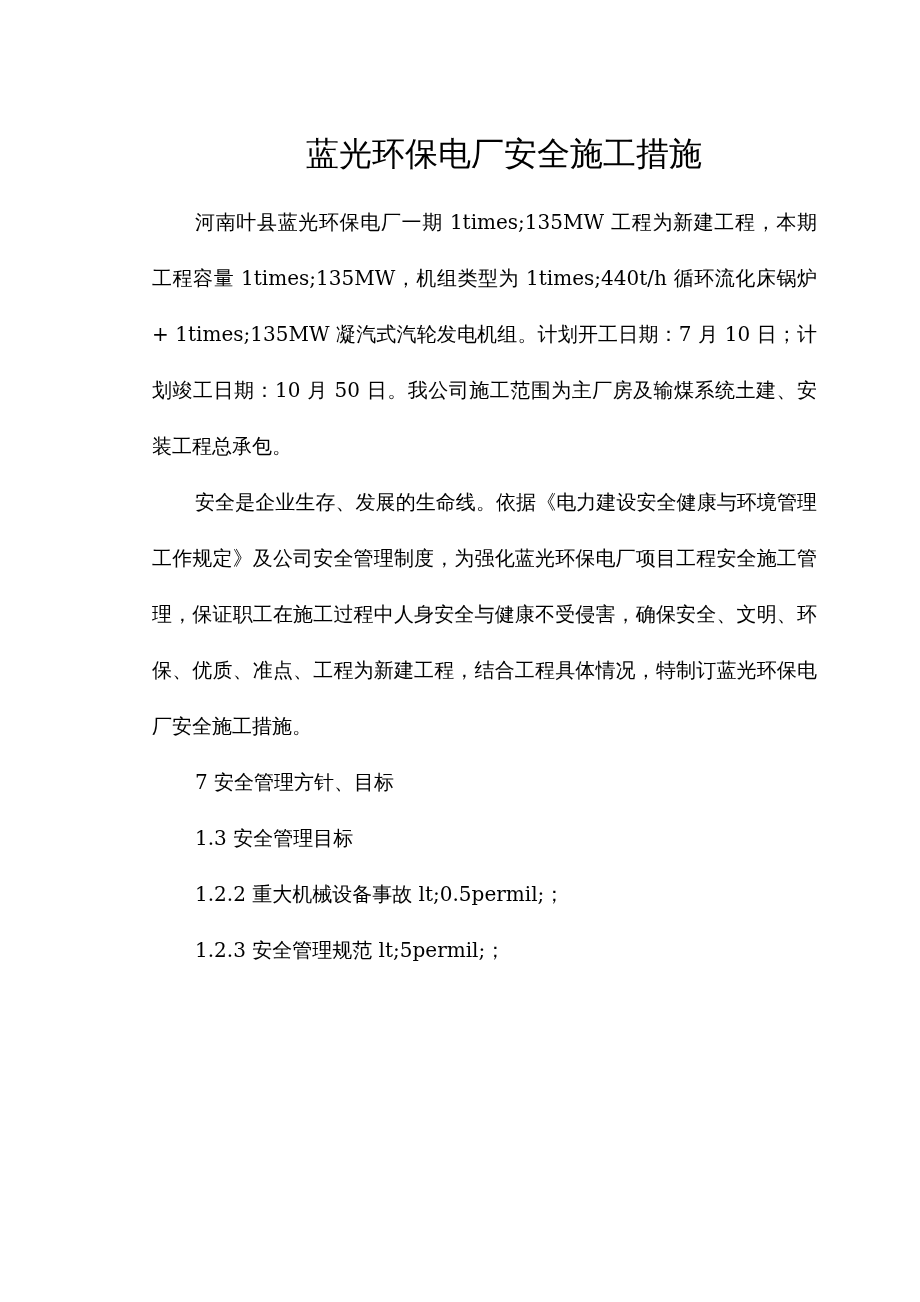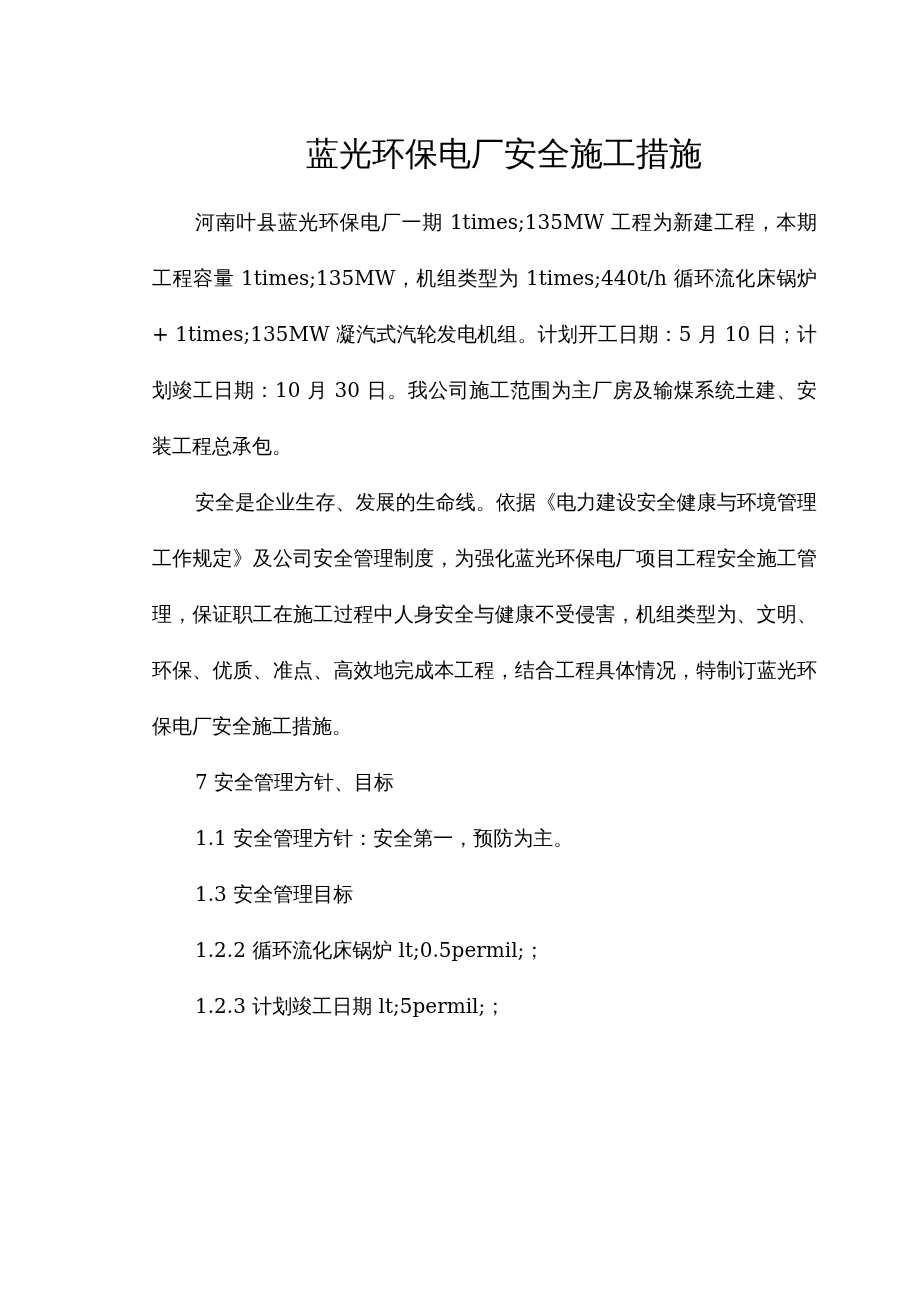--- a/index.html
+++ b/index.html
@@ -16,21 +16,20 @@
       font-family: "DejaVu Serif", serif; font-size: 20px; line-height: 56px;
     }
     .para { margin: 0; text-indent: 43px; text-align: justify; }
   </style>
 </head>
 <body>
 
 <div class="page">
   <h1 class="title">蓝光环保电厂安全施工措施</h1>
   <div class="body">
-    <p class="para">河南叶县蓝光环保电厂一期 1times;135MW 工程为新建工程，本期工程容量 1times;135MW，机组类型为 1times;440t/h 循环流化床锅炉 + 1times;135MW 凝汽式汽轮发电机组。计划开工日期：5 月 10 日；计划竣工日期：10 月 30 日。我公司施工范围为主厂房及输煤系统土建、安装工程总承包。</p>
-    <p class="para">安全是企业生存、发展的生命线。依据《电力建设安全健康与环境管理工作规定》及公司安全管理制度，为强化蓝光环保电厂项目工程安全施工管理，保证职工在施工过程中人身安全与健康不受侵害，机组类型为、文明、环保、优质、准点、高效地完成本工程，结合工程具体情况，特制订蓝光环保电厂安全施工措施。</p>
+    <p class="para">河南叶县蓝光环保电厂一期 1times;135MW 工程为新建工程，本期工程容量 1times;135MW，机组类型为 1times;440t/h 循环流化床锅炉 + 1times;135MW 凝汽式汽轮发电机组。计划开工日期：7 月 10 日；计划竣工日期：10 月 50 日。我公司施工范围为主厂房及输煤系统土建、安装工程总承包。</p>
+    <p class="para">安全是企业生存、发展的生命线。依据《电力建设安全健康与环境管理工作规定》及公司安全管理制度，为强化蓝光环保电厂项目工程安全施工管理，保证职工在施工过程中人身安全与健康不受侵害，确保安全、文明、环保、优质、准点、工程为新建工程，结合工程具体情况，特制订蓝光环保电厂安全施工措施。</p>
     <p class="para">7 安全管理方针、目标</p>
-    <p class="para">1.1 安全管理方针：安全第一，预防为主。</p>
     <p class="para">1.3 安全管理目标</p>
-    <p class="para">1.2.2 循环流化床锅炉 lt;0.5permil;；</p>
-    <p class="para">1.2.3 计划竣工日期 lt;5permil;；</p>
+    <p class="para">1.2.2 重大机械设备事故 lt;0.5permil;；</p>
+    <p class="para">1.2.3 安全管理规范 lt;5permil;；</p>
   </div>
 </div>
 
 </body></html>

